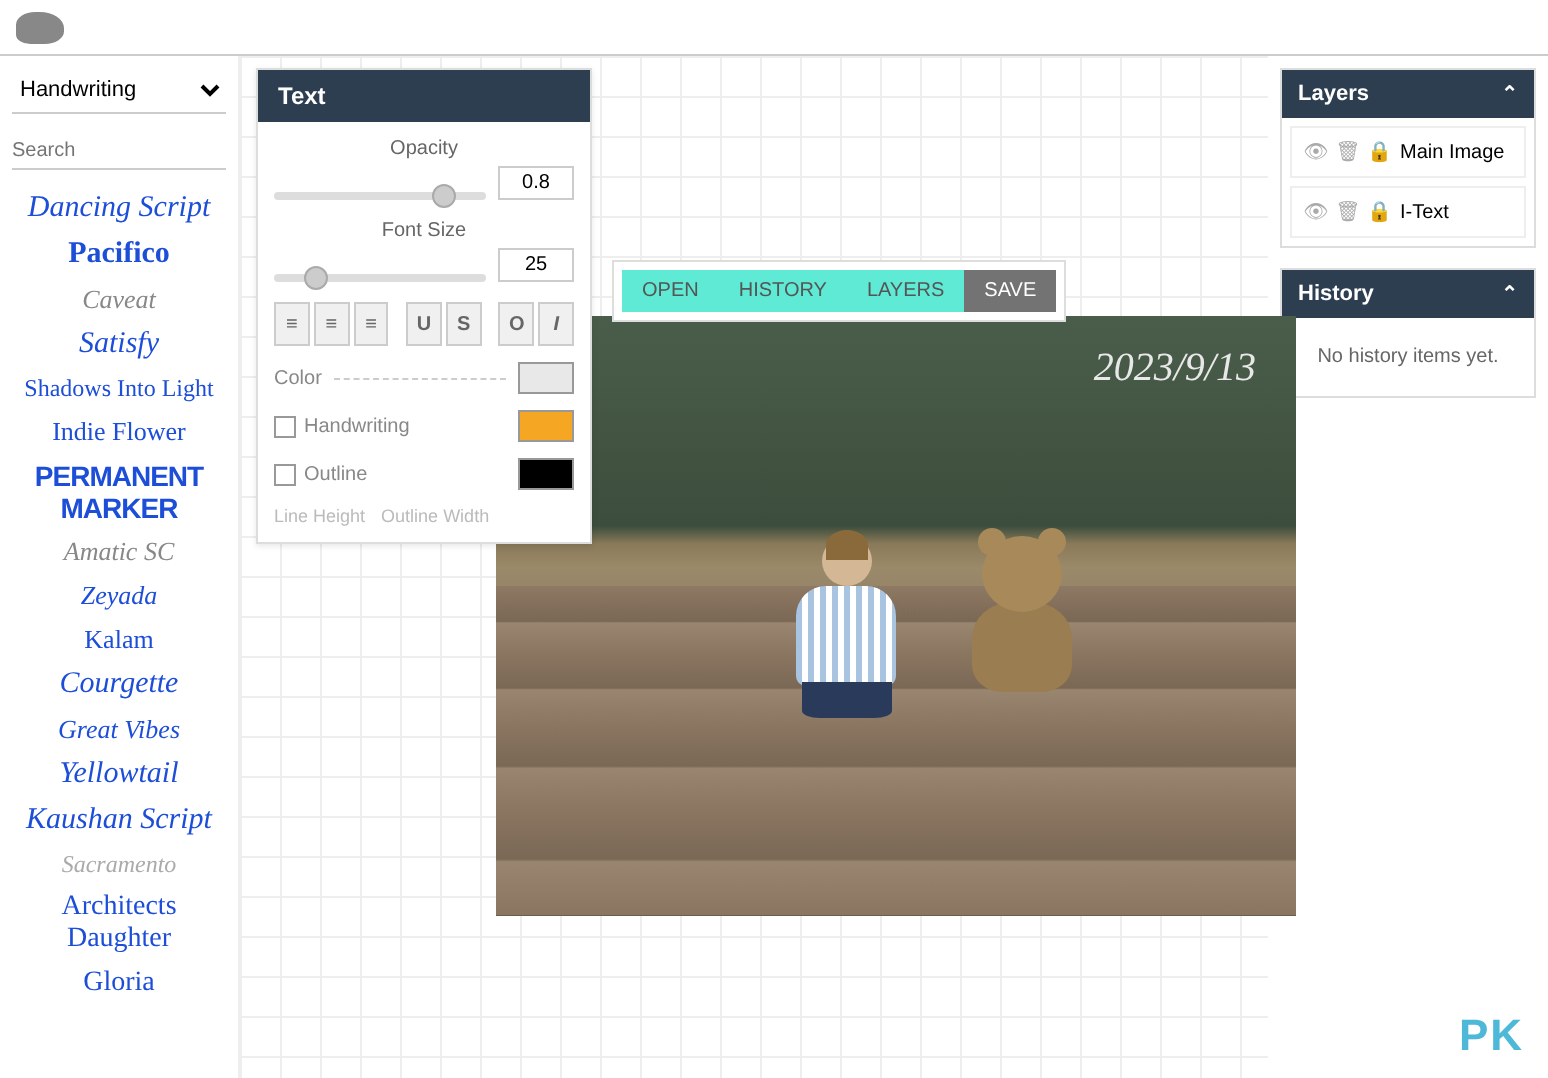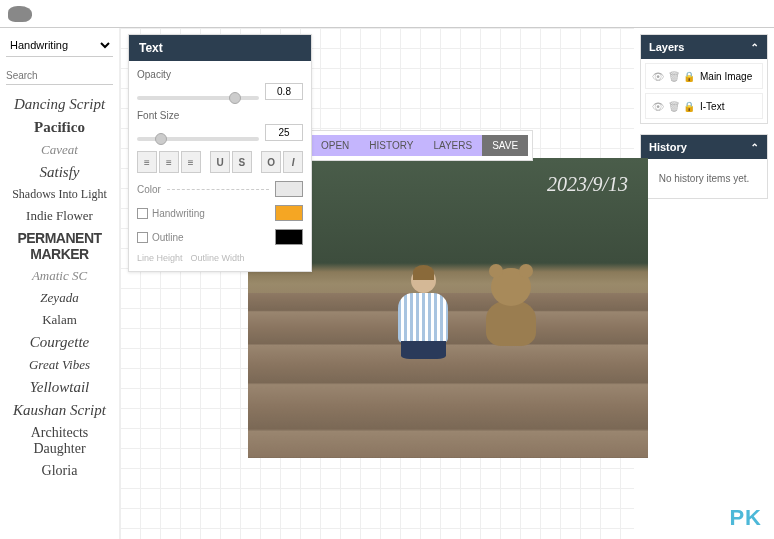--- a/index.html
+++ b/index.html
@@ -4,49 +4,49 @@
 <style>
 * { box-sizing: border-box; margin: 0; padding: 0; }
 body { font-family: Arial, sans-serif; font-size: 12px; background: #fff; width: 774px; height: 539px; overflow: hidden; position: relative; }
 .topbar { height: 28px; border-bottom: 1px solid #ccc; padding: 4px 8px; display: flex; align-items: center; }
 .logo { width: 24px; height: 16px; background: #888; border-radius: 40% 50% 40% 30%; position: relative; }
 .main { display: flex; height: 511px; position: relative; }
 .left-panel { width: 120px; padding: 6px; border-right: 1px solid #eee; }
 .font-select { width: 100%; border: none; border-bottom: 1px solid #ccc; padding: 4px 0; font-size: 11px; background: transparent; margin-bottom: 10px; }
 .search { width: 100%; border: none; border-bottom: 1px solid #ccc; padding: 3px 0; font-size: 10px; margin-bottom: 8px; color: #999; }
 .font-list { overflow-y: auto; height: 440px; }
-.font-item { text-align: center; padding: 3px 0; font-size: 15px; color: #404040; cursor: pointer; }
+.font-item { text-align: center; padding: 3px 0; font-size: 15px; color: #1d4ed8; cursor: pointer; }
 .f-script { font-family: cursive; font-style: italic; }
 .f-bold { font-weight: bold; font-family: cursive; }
 .f-thin { font-family: serif; font-style: italic; color: #888; font-size: 13px; }
 .f-hand { font-family: cursive; font-size: 13px; }
 .f-marker { font-weight: 900; text-transform: uppercase; font-size: 14px; letter-spacing: -0.5px; }
 .canvas-area { flex: 1; position: relative; background-image: linear-gradient(#eee 1px, transparent 1px), linear-gradient(90deg, #eee 1px, transparent 1px); background-size: 20px 20px; }
-.text-panel { position: absolute; top: 6px; left: 8px; width: 184px; background: #fff; border: 1px solid #ddd; z-index: 10; box-shadow: 0 1px 3px rgba(0,0,0,0.1); }
+.text-panel { position: absolute; top: 6px; left: 8px; width: 168px; background: #fff; border: 1px solid #ddd; z-index: 10; box-shadow: 0 1px 3px rgba(0,0,0,0.1); }
 .panel-header { background: #2c3e50; color: #fff; padding: 6px 10px; font-size: 12px; font-weight: bold; }
 .panel-body { padding: 8px; }
 .prop-row { margin-bottom: 10px; }
-.prop-label { font-size: 10px; color: #666; display: block; margin-bottom: 3px; }
+.prop-label { font-size: 10px; color: #666; display: block; margin-bottom: 3px; text-align: center; }
 .slider-row { display: flex; align-items: flex-end; gap: 6px; }
 .slider { flex: 1; height: 4px; background: #ddd; position: relative; border-radius: 2px; }
 .slider-thumb { position: absolute; width: 12px; height: 12px; background: #ccc; border: 1px solid #aaa; border-radius: 50%; top: -4px; transform: translateX(-50%); }
 .val-input { width: 38px; border: 1px solid #ccc; padding: 2px 4px; font-size: 10px; text-align: center; }
 .btn-row { display: flex; gap: 2px; margin-bottom: 8px; }
 .ico-btn { width: 22px; height: 22px; border: 1px solid #ccc; background: #f0f0f0; font-size: 10px; display: flex; align-items: center; justify-content: center; cursor: pointer; color: #666; font-weight: bold; }
 .color-row { display: flex; align-items: center; justify-content: space-between; margin-bottom: 8px; }
 .color-label { font-size: 10px; color: #888; }
 .dashes { flex: 1; border-bottom: 1px dashed #ccc; margin: 0 6px; }
 .swatch { width: 28px; height: 16px; border: 1px solid #999; }
 .chk-row { display: flex; align-items: center; justify-content: space-between; margin-bottom: 8px; }
 .chk-left { display: flex; align-items: center; gap: 4px; }
 .chk { width: 11px; height: 11px; border: 1px solid #999; }
 .bottom-row { display: flex; gap: 8px; margin-top: 6px; }
 .bottom-label { font-size: 9px; color: #bbb; }
 .toolbar { position: absolute; top: 102px; left: 186px; display: flex; gap: 0; background: #fff; border: 1px solid #ddd; padding: 4px; z-index: 5; }
-.tb-btn { padding: 5px 10px; font-size: 10px; color: #555; background: #c4b5fd; border: none; cursor: pointer; }
+.tb-btn { padding: 5px 10px; font-size: 10px; color: #555; background: #5eead4; border: none; cursor: pointer; }
 .tb-save { background: #737373; color: #fff; padding: 5px 10px; font-size: 10px; border: none; cursor: pointer; }
 .canvas-img { position: absolute; top: 130px; left: 128px; width: 400px; height: 300px; background: linear-gradient(to bottom, #4a5d4a 0%, #3d4d3d 35%, #8a7a5a 38%, #9a8a6a 42%, #8a7560 55%, #7a6a55 70%, #6a5d4a 100%); overflow: hidden; }
 .boards { position: absolute; bottom: 0; left: 0; right: 0; height: 55%; background: repeating-linear-gradient(0deg, #8a7560 0px, #9a8670 20px, #7a6855 21px, #8a7560 40px); transform: perspective(400px) rotateX(45deg); transform-origin: top; }
 .child { position: absolute; bottom: 100px; left: 140px; width: 70px; height: 90px; }
 .child-head { width: 25px; height: 25px; background: #d4b896; border-radius: 50%; margin: 0 auto; position: relative; }
 .child-hair { position: absolute; top: -3px; left: 2px; width: 21px; height: 15px; background: #8a6a3a; border-radius: 50% 50% 0 0; }
 .child-body { width: 50px; height: 50px; background: repeating-linear-gradient(90deg, #a8c4e0 0px, #a8c4e0 3px, #fff 3px, #fff 6px); border-radius: 30% 30% 10% 10%; margin: 0 auto; }
 .child-legs { width: 45px; height: 18px; background: #2a3a5a; margin: -2px auto 0; border-radius: 0 0 20% 20%; }
 .teddy { position: absolute; bottom: 105px; right: 105px; width: 65px; height: 85px; }
 .teddy-head { width: 40px; height: 38px; background: #a88a5a; border-radius: 50%; margin: 0 auto; position: relative; }
@@ -84,20 +84,21 @@
       <div class="font-item f-hand" style="font-size:12px">Shadows Into Light</div>
       <div class="font-item f-hand">Indie Flower</div>
       <div class="font-item f-marker">Permanent Marker</div>
       <div class="font-item f-thin">Amatic SC</div>
       <div class="font-item f-script" style="font-size:13px">Zeyada</div>
       <div class="font-item f-hand">Kalam</div>
       <div class="font-item f-script">Courgette</div>
       <div class="font-item f-script" style="font-size:13px">Great Vibes</div>
       <div class="font-item f-script">Yellowtail</div>
       <div class="font-item f-script">Kaushan Script</div>
+      <div class="font-item f-script" style="font-size:12px;color:#aaa">Sacramento</div>
       <div class="font-item" style="font-family:serif;font-size:14px">Architects Daughter</div>
       <div class="font-item" style="font-family:serif;font-size:14px">Gloria</div>
     </div>
   </div>
 
   <div class="canvas-area">
     <div class="text-panel">
       <div class="panel-header">Text</div>
       <div class="panel-body">
         <div class="prop-row">

